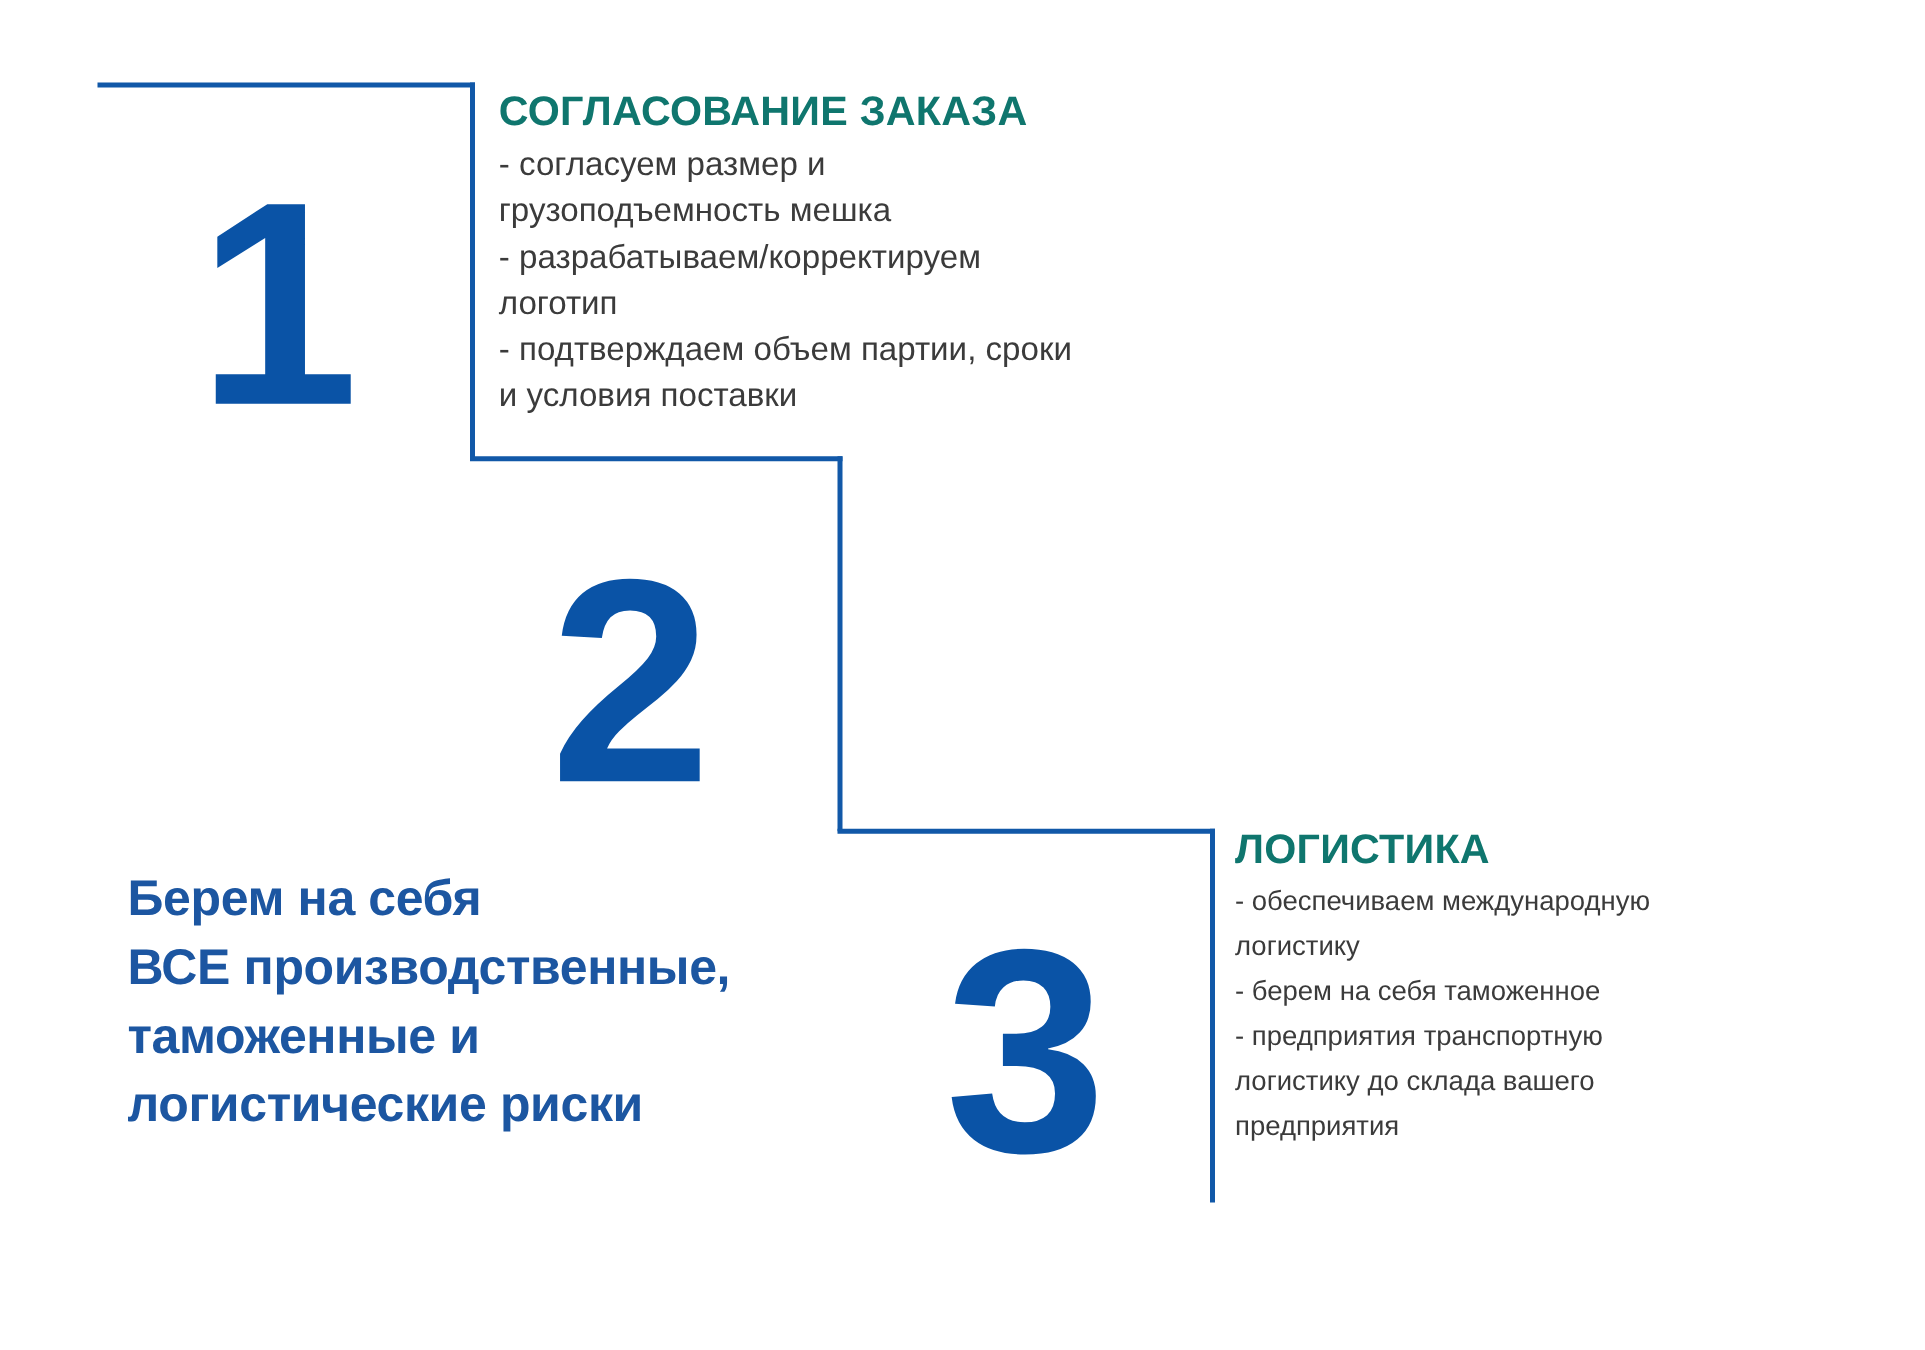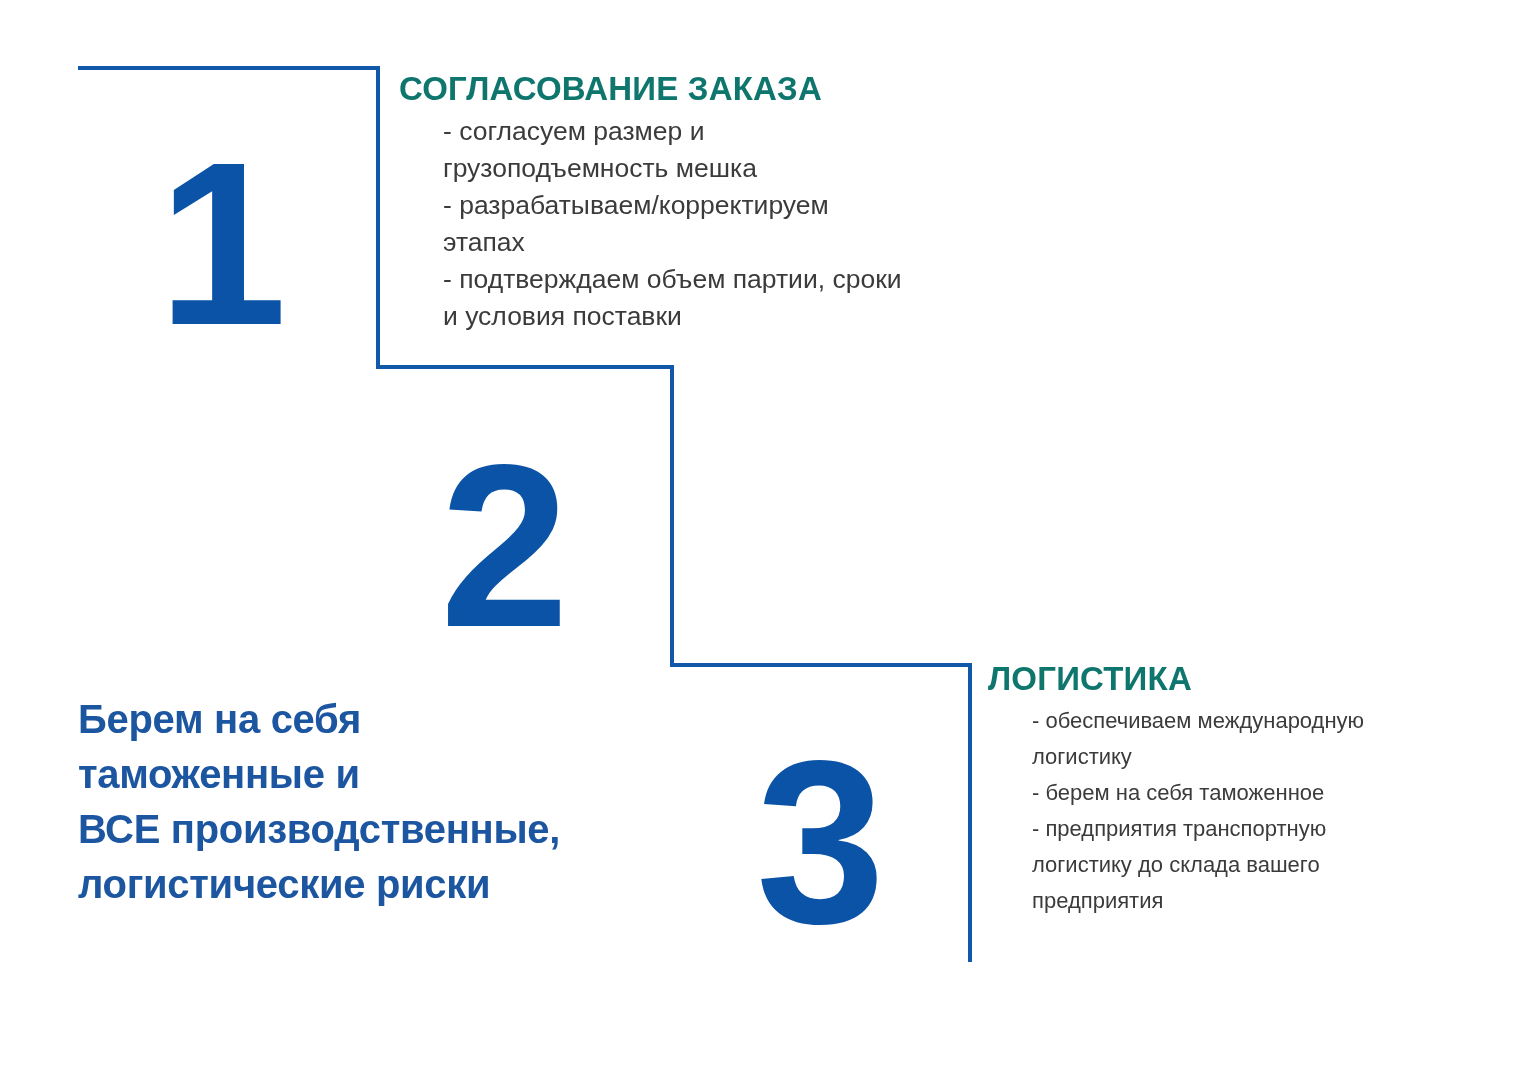--- a/index.html
+++ b/index.html
@@ -68,42 +68,42 @@
     white-space: nowrap;
   }
   .step-body {
     color: #3b3b3b;
     font-family: "Liberation Sans", sans-serif;
     font-weight: 400;
     font-size: 26.5px;
     line-height: 37px;
     margin: 0;
   }
-  .step-body .bline { display: block; white-space: nowrap; margin-left: 44px; }
+  .step-body .bline { display: block; white-space: nowrap; }
 
   .block-1 { left: 399px; top: 72px;  width: 600px; }
   .block-2 { left: 698px; top: 367px; width: 600px; }
   .block-3 { left: 988px; top: 662px; width: 520px; }
 
   .block-3 .step-body { font-size: 22px; line-height: 36px; }
 
   
   .tagline {
     position: absolute;
     left: 78px;
     top: 692px;
     width: 660px;
     color: #1c56a1;
     font-family: "Liberation Sans", sans-serif;
     font-weight: 700;
     font-size: 40px;
     line-height: 55px;
     letter-spacing: -0.3px;
   }
-  .tagline .tline { display: block; white-space: nowrap; }
+  .tagline .tline { display: block; white-space: nowrap; margin-left: 24px; }
 </style>
 </head>
 <body>
 
 <div id="infographic">
 
   <div class="stair-line stair-h line-1-top"></div>
   <div class="stair-line stair-v line-1-vert"></div>
   <div class="stair-line stair-h line-2-top"></div>
   <div class="stair-line stair-v line-2-vert"></div>
@@ -113,39 +113,39 @@
   <div class="step-number num-1">1</div>
   <div class="step-number num-2">2</div>
   <div class="step-number num-3">3</div>
 
   <div class="step-block block-1">
     <div class="step-heading">СОГЛАСОВАНИЕ ЗАКАЗА</div>
     <div class="step-body">
       <span class="bline">- согласуем размер и</span>
       <span class="bline">грузоподъемность мешка</span>
       <span class="bline">- разрабатываем/корректируем</span>
-      <span class="bline">этапах</span>
+      <span class="bline">логотип</span>
       <span class="bline">- подтверждаем объем партии, сроки</span>
       <span class="bline">и условия поставки</span>
     </div>
   </div>
 
 
   <div class="step-block block-3">
     <div class="step-heading">ЛОГИСТИКА</div>
     <div class="step-body">
       <span class="bline">- обеспечиваем международную</span>
       <span class="bline">логистику</span>
       <span class="bline">- берем на себя таможенное</span>
       <span class="bline">- предприятия транспортную</span>
       <span class="bline">логистику до склада вашего</span>
       <span class="bline">предприятия</span>
     </div>
   </div>
 
   <div class="tagline">
     <span class="tline">Берем на себя</span>
+    <span class="tline">ВСЕ производственные,</span>
     <span class="tline">таможенные и</span>
-    <span class="tline">ВСЕ производственные,</span>
     <span class="tline">логистические риски</span>
   </div>
 
 </div>
 
 </body></html>

